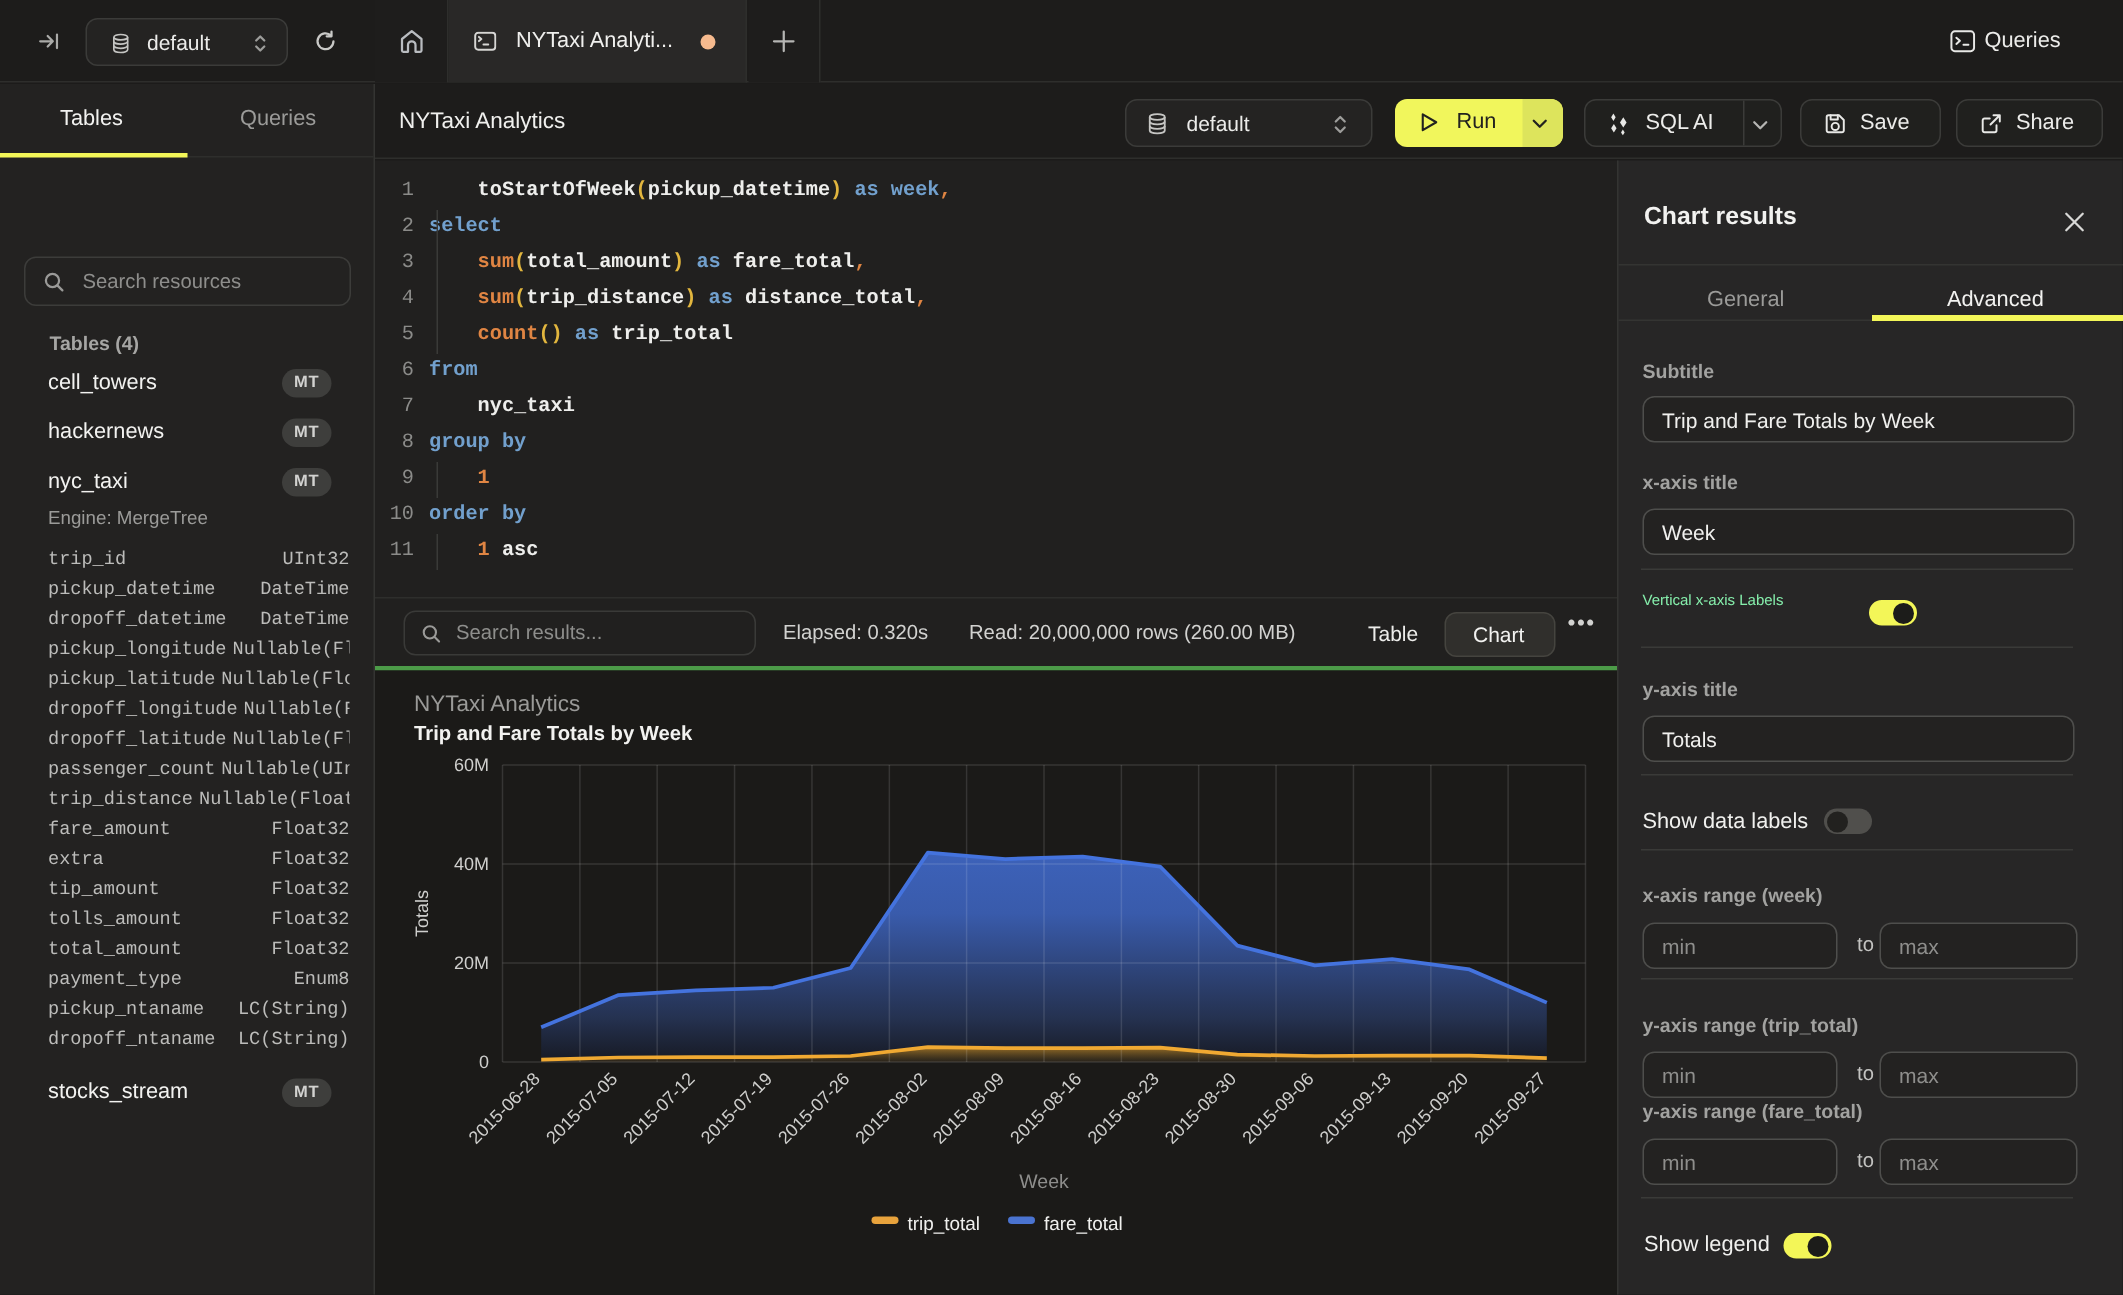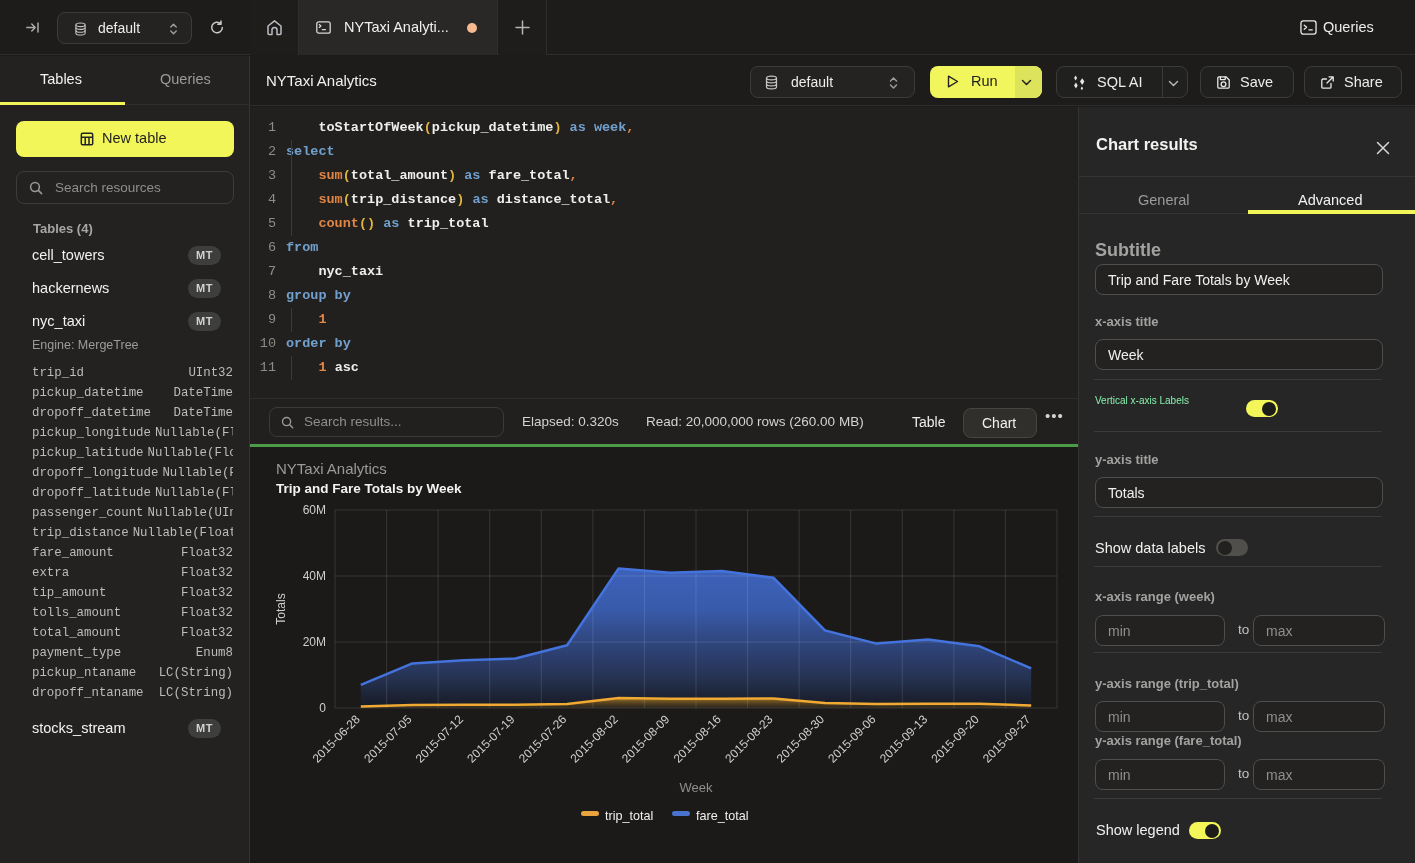--- a/index.html
+++ b/index.html
@@ -64,27 +64,20 @@
   </div>
 
   <div class="abs" id="sidebar" style="left:0;top:56px;width:250px;height:807px;background:#232221;border-right:1px solid #343432;">
 
     <div class="abs" style="left:0;top:0;width:249px;height:49px;border-bottom:1px solid #2e2e2c;">
       <span class="abs" style="left:40px;top:15px;font-size:14.5px;color:#f2f2f0;">Tables</span>
       <span class="abs" style="left:160px;top:15px;font-size:14.5px;color:#9b9b99;">Queries</span>
       <div class="abs" style="left:0;top:46px;width:125px;height:3px;background:#f3f658;"></div>
     </div>
 
-    <div class="abs" style="left:16px;top:65px;width:218px;height:36px;border-radius:8px;background:#f3f658;">
-      <svg class="abs" style="left:64px;top:11px;" width="14" height="14" viewBox="0 0 16 16" fill="none" stroke="#232323" stroke-width="1.7" stroke-linejoin="round">
-        <rect x="1.5" y="1.5" width="13" height="13" rx="1.5"></rect>
-        <path d="M1.5 6 H14.5 M6 6 V14.5 M10.3 6 V14.5"></path>
-      </svg>
-      <span class="abs" style="left:86px;top:9px;font-size:14.5px;color:#1f1f1e;">New table</span>
-    </div>
 
     <div class="abs" style="left:16px;top:115px;width:218px;height:33px;border:1px solid #3c3c3a;border-radius:8px;">
       <svg class="abs" style="left:12px;top:9px;" width="14" height="14" viewBox="0 0 14 14" fill="none" stroke="#9a9a98" stroke-width="1.5" stroke-linecap="round">
         <circle cx="6" cy="6" r="4.4"></circle>
           <path d="M9.4 9.4 L12.6 12.6"></path>
       </svg>
       <span class="abs" style="left:38px;top:8px;font-size:13.5px;color:#8e8e8c;">Search resources</span>
     </div>
 
     <span class="abs" style="left:33px;top:165px;font-size:13px;font-weight:bold;color:#a6a6a4;">Tables (4)</span>
@@ -350,21 +343,21 @@
       <path d="M1.5 1.5 L12.5 12.5 M12.5 1.5 L1.5 12.5"></path>
     </svg>
     <div class="abs" style="left:0;top:69px;width:337px;height:1px;background:#343432;"></div>
 
     <span class="abs" style="left:59px;top:85px;font-size:14.5px;color:#9b9b99;">General</span>
     <span class="abs" style="left:219px;top:85px;font-size:14.5px;color:#f2f2f0;">Advanced</span>
     <div class="abs" style="left:0;top:106px;width:337px;height:1px;background:#343432;"></div>
     <div class="abs" style="left:169px;top:103px;width:168px;height:4px;background:#f3f658;"></div>
 
     <div id="panelcontent">
-        <span class="abs" style="left:16px;top:133px;font-size:18px;font-weight:bold;color:#a2a2a0;">Subtitle</span>
+        <span class="abs" style="left:16px;top:133px;font-size:13px;font-weight:bold;color:#a2a2a0;">Subtitle</span>
         <div class="abs" style="left:16px;top:157px;width:288px;height:31px;border:1px solid #4e4e4c;border-radius:8px;background:#232221;">
           <span class="abs" style="left:12px;top:7px;font-size:14px;color:#f0f0ee;">Trip and Fare Totals by Week</span>
         </div>
         <span class="abs" style="left:16px;top:207px;font-size:13px;font-weight:bold;color:#a2a2a0;">x-axis title</span>
         <div class="abs" style="left:16px;top:232px;width:288px;height:31px;border:1px solid #4e4e4c;border-radius:8px;background:#232221;">
           <span class="abs" style="left:12px;top:7px;font-size:14px;color:#f0f0ee;">Week</span>
         </div>
         <div class="abs" style="left:15px;top:272px;width:288px;height:1px;background:#3a3a38;"></div>
         <span class="abs" style="left:16px;top:288px;font-size:10px;color:#86efac;">Vertical x-axis Labels</span>
         <div class="abs" style="left:167px;top:293px;width:32px;height:17px;border-radius:8.5px;background:#f3f658;">

